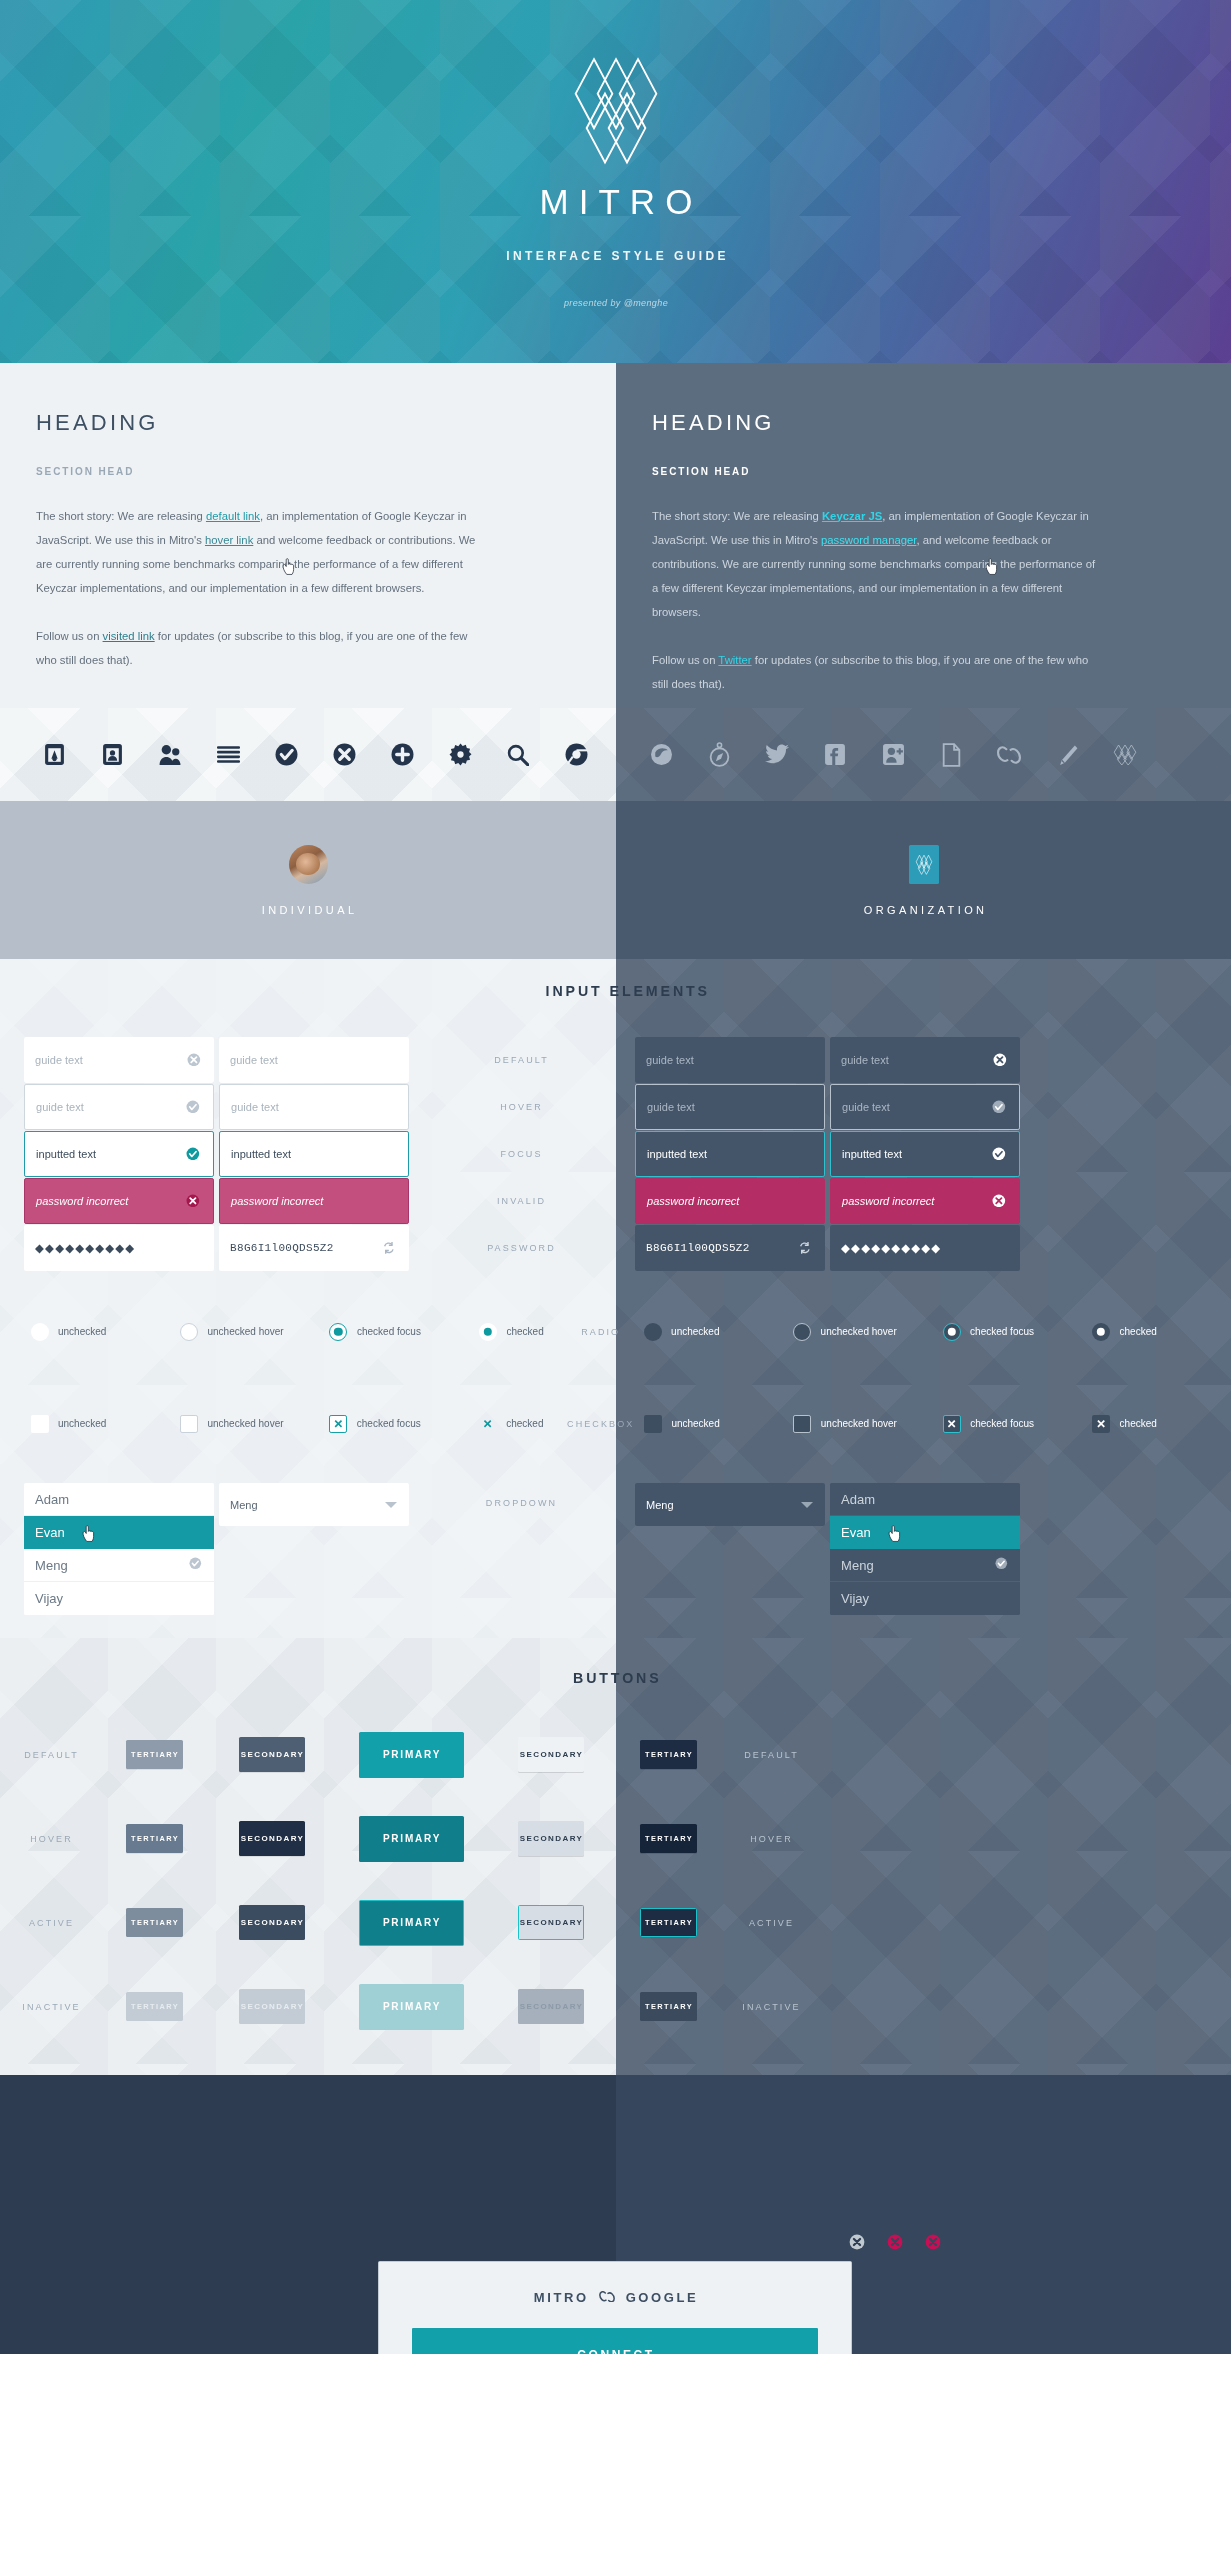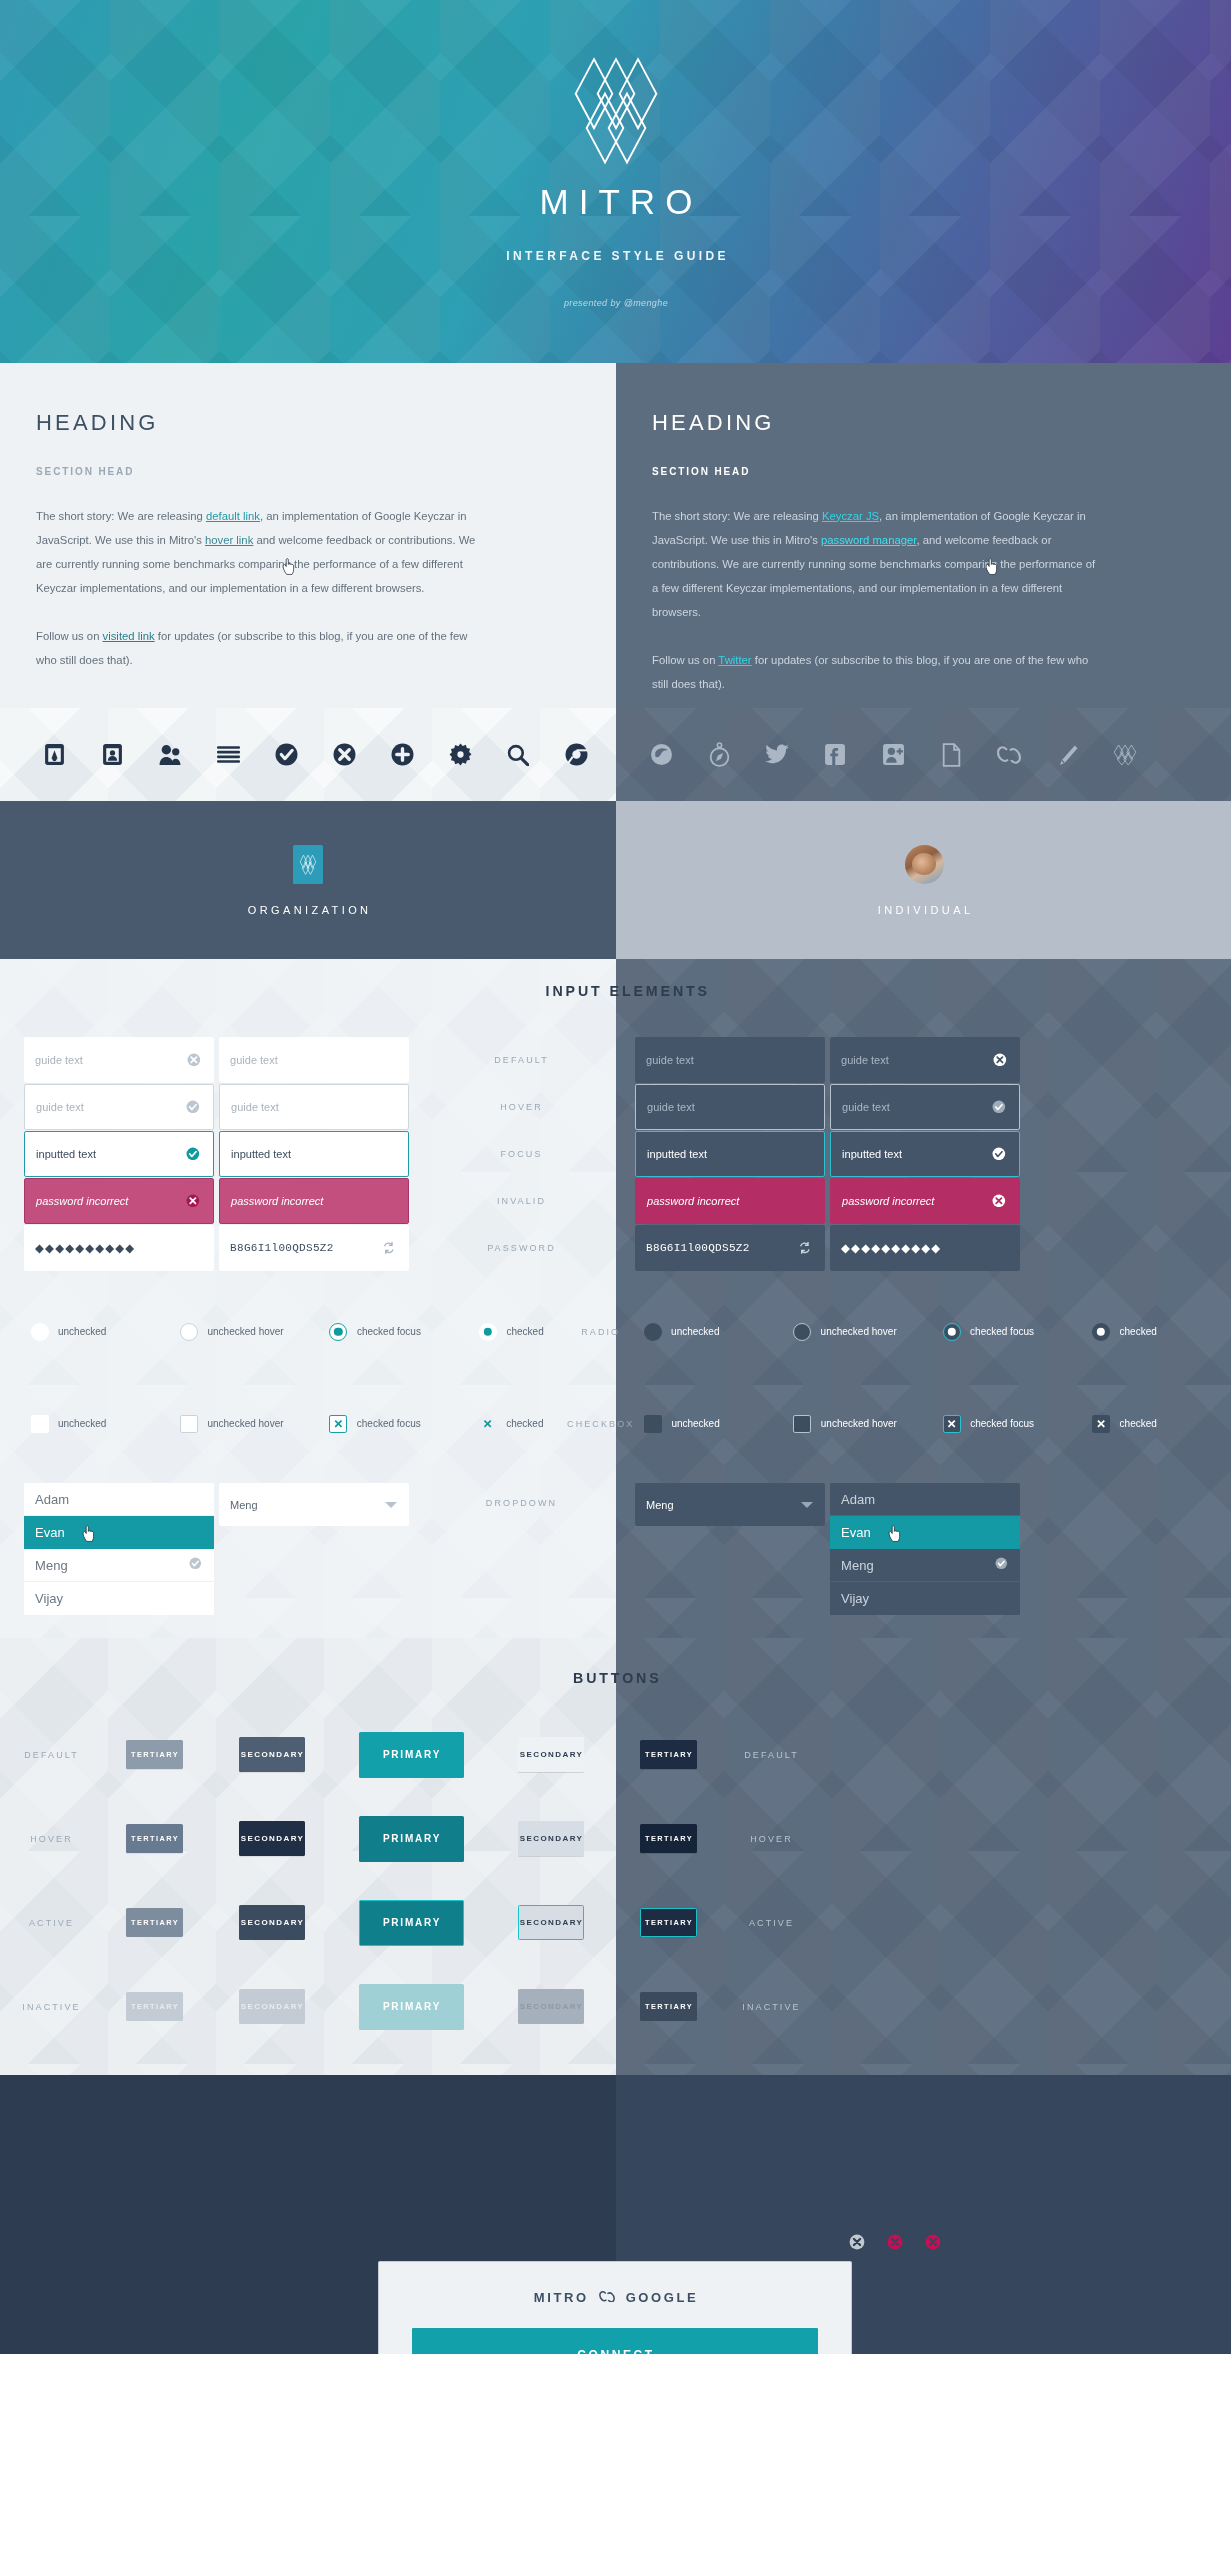--- a/index.html
+++ b/index.html
@@ -66,21 +66,21 @@
   .light .h2 { color: #9aa8b6; }
   .dark  .h2 { color: #ffffff; }
   .body-p { font-size: 11.3px; line-height: 24px; margin-top: 27px; max-width: 450px; }
   .light .body-p { color: #64707d; }
   .dark  .body-p { color: #cdd5dd; }
   .body-p.second { margin-top: 24px; }
   a.lnk { text-decoration: underline; }
   .light a.link-default { color: #1f9aa8; }
   .light a.link-hover   { color: #3a8895; }
   .light a.link-visited { color: #2b7f8d; }
-  .dark  a.link-default { color: #2fd5e6; }
+  .dark  a.link-default { color: #2fd5e6; font-weight: bold; }
   .dark  a.link-hover   { color: #3fe0ee; }
   .dark  a.link-visited { color: #2fd5e6; text-align: center; }
 
   .cursor { position: absolute; width: 13.7px; height: 18px; pointer-events: none; }
 
   
   .iconrow { height: 93px; display: flex; align-items: center; }
   .iconrow .icons { display: flex; align-items: center; gap: 0; padding-left: 25px; }
   .ico { width: 58px; display: flex; align-items: center; justify-content: center; }
   .ico svg { display: block; }
@@ -427,37 +427,37 @@
                 <path d="M22 20 L33 38 L22 52 L11 38 Z"></path>
                 <path d="M38 20 L49 38 L38 52 L27 38 Z"></path>
               </g>
             </svg>
           </span>
       </div>
     </div>
   </section>
 
   <section class="split">
+    <div class="half acct-light acctband">
+      <div class="avatar"></div>
+      <div class="acct-label">INDIVIDUAL</div>
+    </div>
     <div class="half acct-dark acctband">
       <div class="orglogo">
         <svg width="18" height="23" viewBox="0 0 60 70">
             <g fill="none" stroke="#ffffff" stroke-width="2">
               <path d="M15 4 L26 26 L15 48 L4 26 Z"></path>
               <path d="M30 4 L41 26 L30 48 L19 26 Z"></path>
               <path d="M45 4 L56 26 L45 48 L34 26 Z"></path>
               <path d="M22 26 L33 48 L22 68 L11 48 Z"></path>
               <path d="M38 26 L49 48 L38 68 L27 48 Z"></path>
             </g>
           </svg>
       </div>
       <div class="acct-label">ORGANIZATION</div>
-    </div>
-    <div class="half acct-light acctband">
-      <div class="avatar"></div>
-      <div class="acct-label">INDIVIDUAL</div>
     </div>
   </section>
 
   <section class="inputs-section">
     <div class="inputs-bg" style="height:679px;">
       <div class="light">
           <div class="diamond-pat-light" style="opacity:.35"></div>
         </div>
       <div class="dark">
           <div class="diamond-pat-dark"></div>

